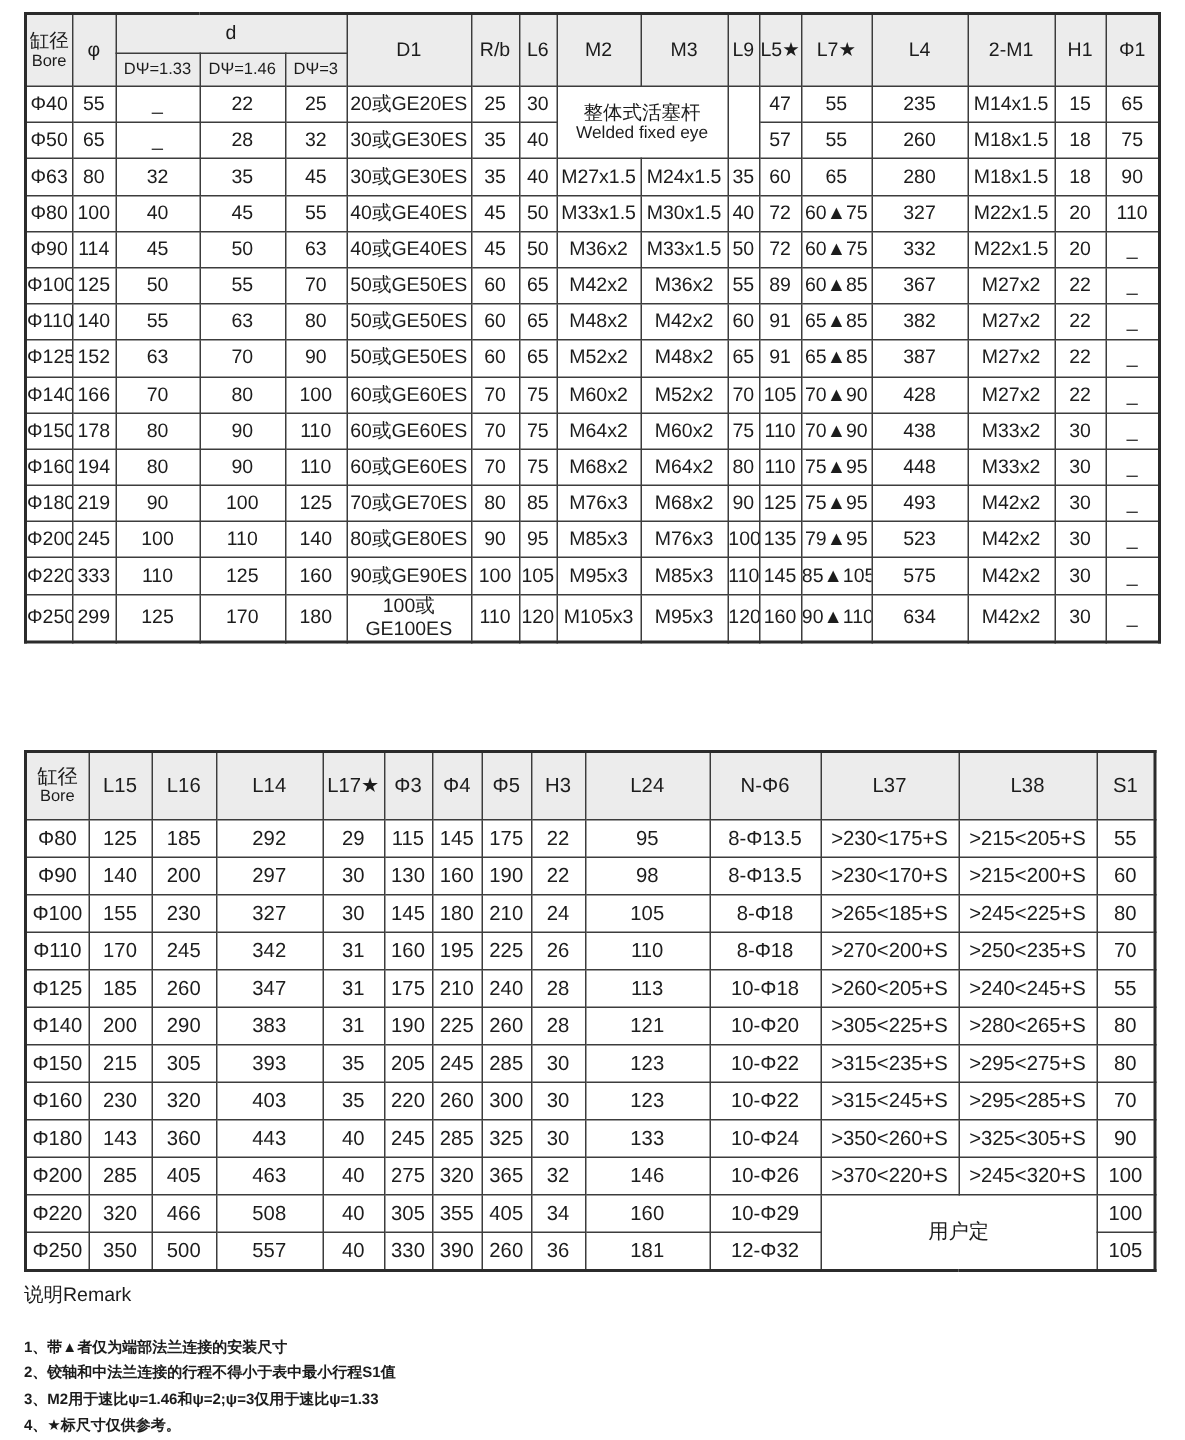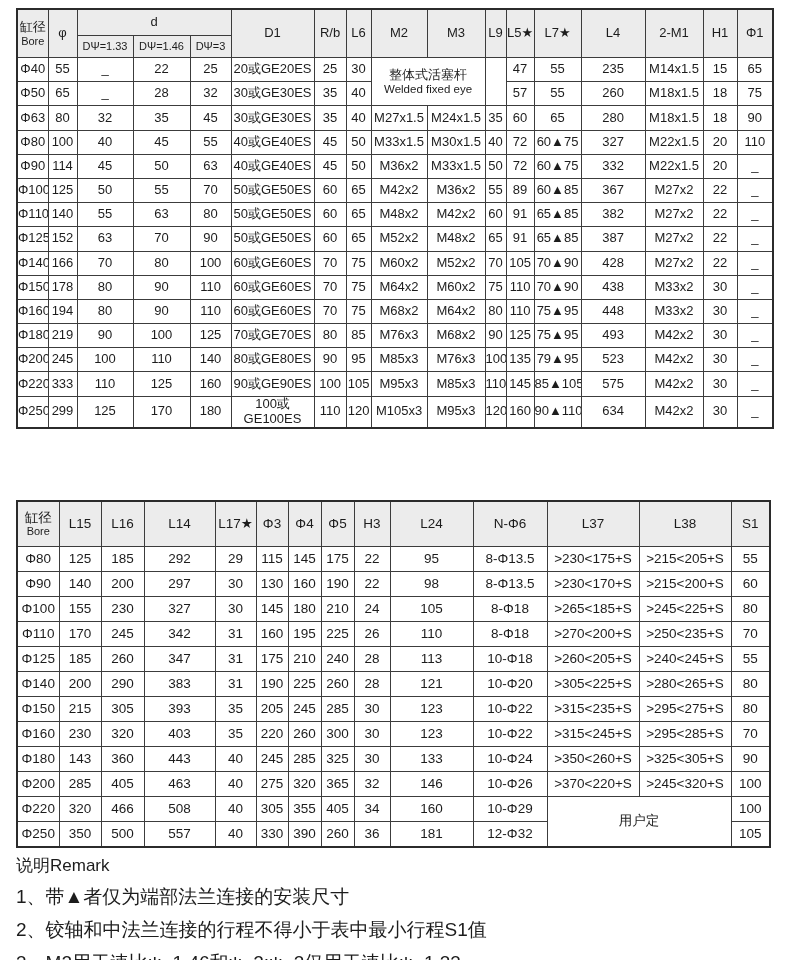--- a/index.html
+++ b/index.html
@@ -26,22 +26,22 @@
   #table1 thead th.sub{font-size:11px;}
   #table1 tbody td{height:23.2px;font-size:13px;}
   #table1 td.welded .c-main{font-size:13px;}
   #table1 td.welded .c-sub{font-size:11.5px;}
   
   #table2{width:753px;margin-top:71px;}
   #table2 thead th{height:44px;font-size:13.5px;}
   #table2 tbody td{height:24px;font-size:13.5px;}
   
   .remarks{margin-top:6px;font-size:13px;}
-  .rm-title{font-size:17px;margin-bottom:3px;}
-  .rm-item{font-size:19px;line-height:1.75;}
+  .rm-title{font-size:13px;margin-bottom:18px;}
+  .rm-item{font-size:10px;line-height:1.75;font-weight:bold;}
 </style>
 </head>
 <body>
 
 <div class="page">
 
   <table id="table1">
       <colgroup>
         <col style="width: 31px;">
         <col style="width: 29px;">

